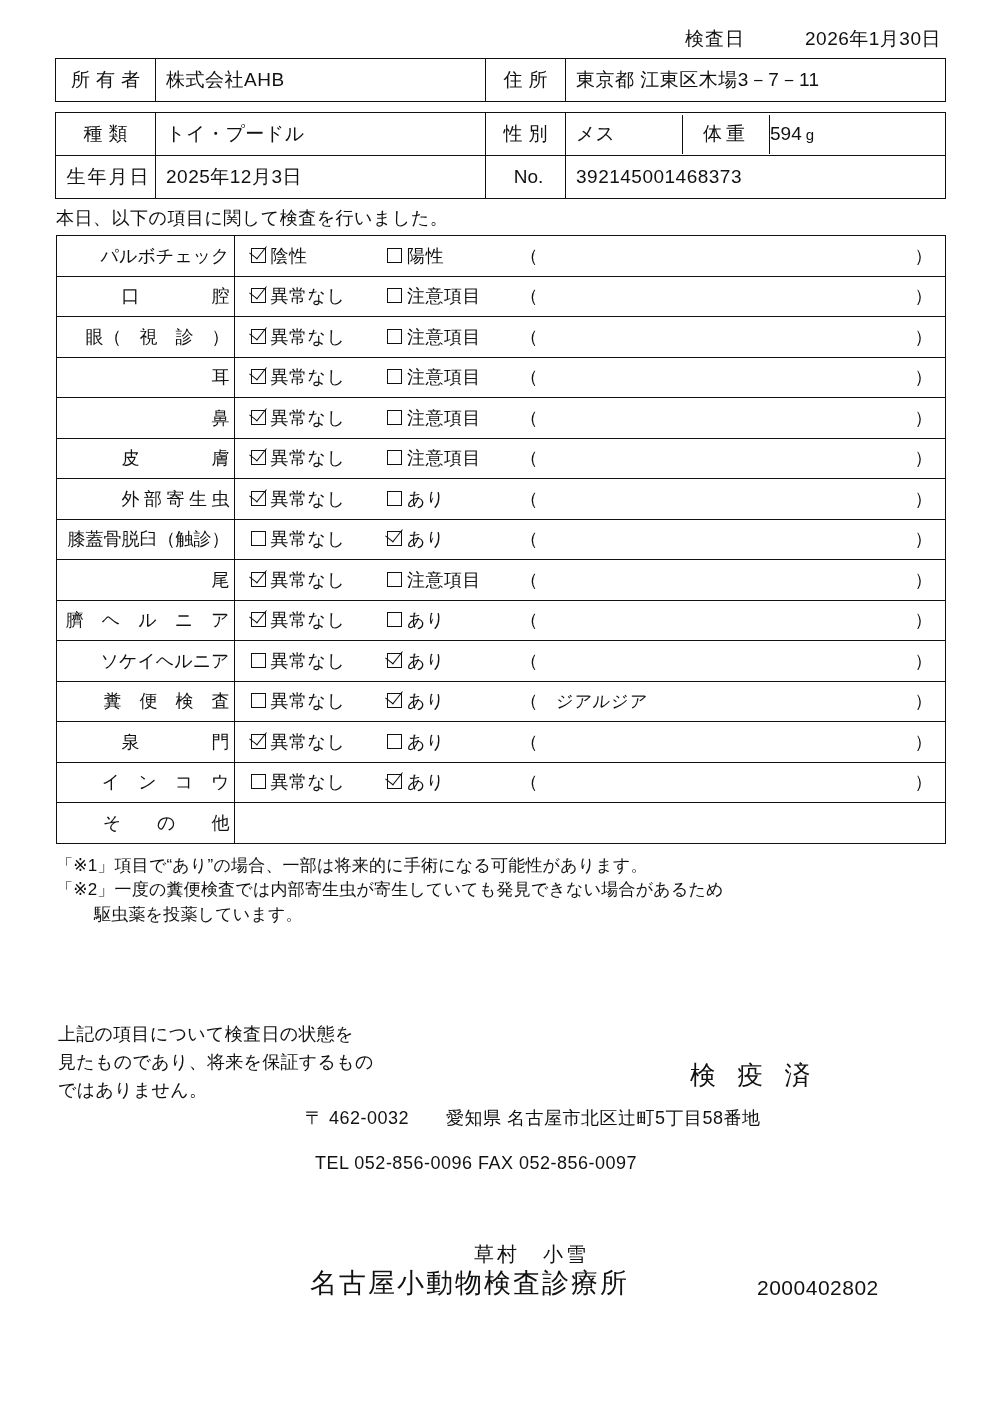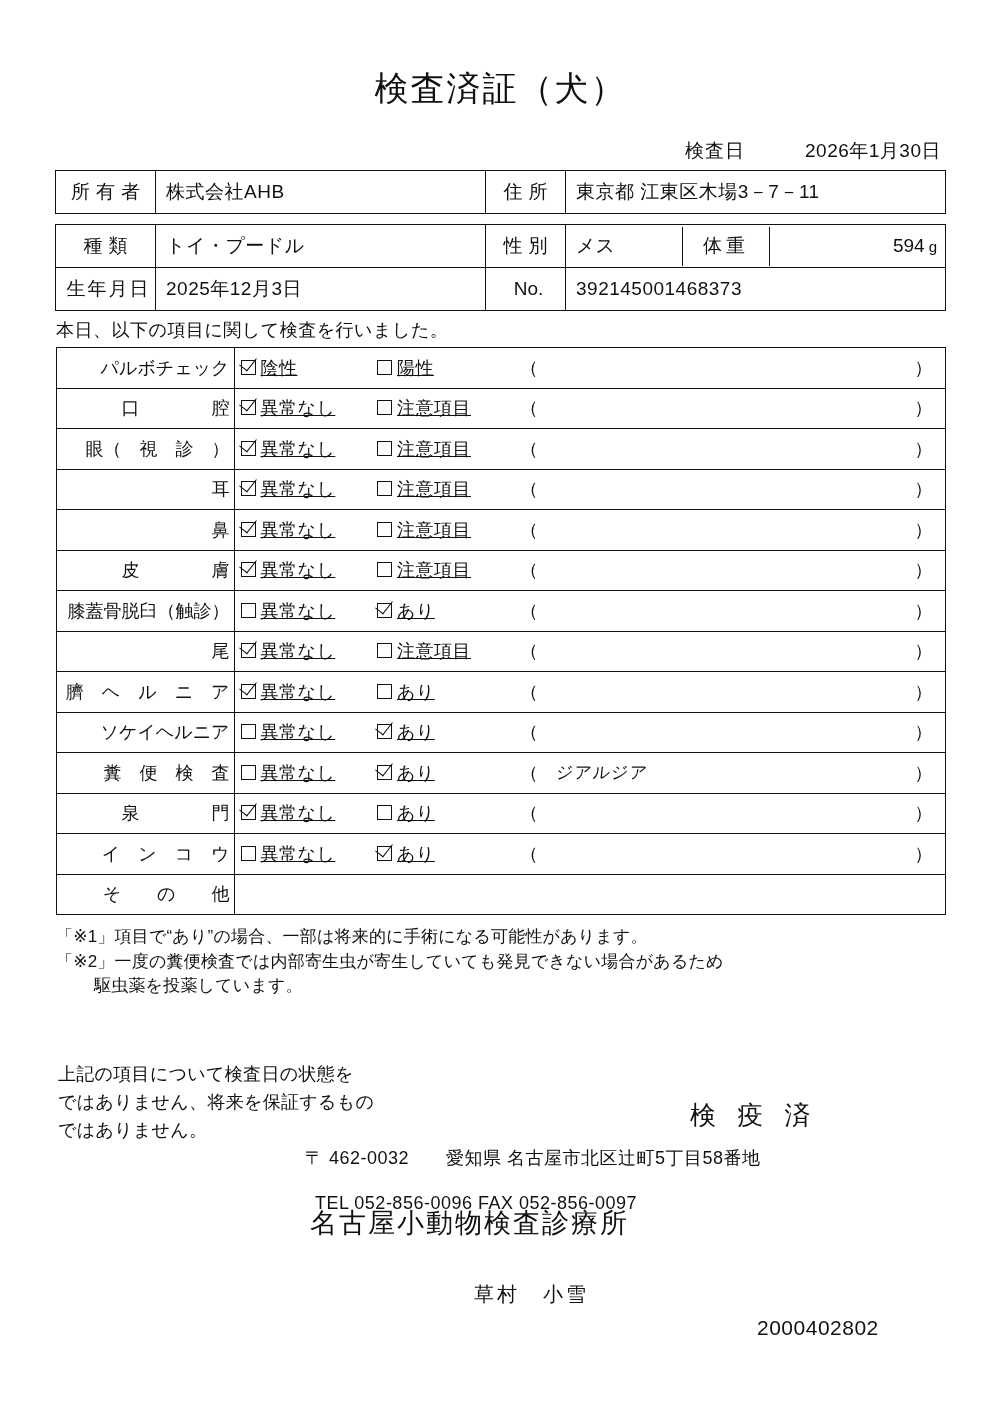--- a/index.html
+++ b/index.html
@@ -88,24 +88,23 @@
   }
   td.item-name {
     width: 178px;
     text-align: right;
     white-space: nowrap;
     padding: 0 4px;
     font-family: Liberation Serif, serif;
   }
   td.opt {
     width: 137px;
-    padding-left: 6px;
+    padding-left: 16px;
     border-right: none !important;
     border-left: none !important;
-    text-decoration: underline;
   }
   td.opt.first { border-left: 1.4px solid #111 !important; }
   td.paren {
     border-left: none !important;
     padding: 0 12px;
     position: relative;
   }
   .paren-inner {
     display: flex;
     justify-content: space-between;
@@ -181,21 +180,21 @@
     position: absolute;
     left: 315px;
     top: 1127px;
     font-size: 18px;
     letter-spacing: 0.5px;
     text-align: center;
   }
   .clinic {
     position: absolute;
     left: 310px;
-    top: 1139px;
+    top: 1239px;
     font-size: 27px;
     letter-spacing: 2px;
   }
   .person {
     position: absolute;
     left: 474px;
     top: 1215px;
     font-size: 20px;
     letter-spacing: 3px;
   }
@@ -205,21 +204,20 @@
     top: 1250px;
     font-size: 21px;
     letter-spacing: 0.5px;
   }
 </style>
 </head>
 <body>
 
 <div class="page">
 
-  <div class="title">検査済証（犬）</div>
 
   <div class="exam-date-row">
     <span class="exam-date-label">検査日</span>
     <span class="exam-date-value">2026年1月30日</span>
   </div>
 
   <table class="info">
     <colgroup>
       <col style="width:100px">
         <col style="width:330px">
@@ -239,21 +237,21 @@
     <tr>
       <td class="lbl">種類</td>
       <td class="val">トイ・プードル</td>
       <td class="lbl">性別</td>
       <td style="padding:0">
         <table style="border-collapse:collapse;width:100%;table-layout:fixed">
           <tbody>
                 <tr>
             <td style="border:none;border-right:1.6px solid #111;width:96px;height:39px;font-size:19px;padding:0 10px">メス</td>
             <td style="border:none;border-right:1.6px solid #111;width:86px;height:39px;font-size:19px;padding:0;text-align:center;letter-spacing:4px">体重</td>
-            <td style="border:none;height:39px;font-size:19px;padding:0 8px 0 0;text-align:right">
+            <td style="border:none;height:39px;font-size:19px;padding:0 8px 0 0;text-align:left">
               <span>594</span><span class="unit">g</span>
             </td>
           </tr>
         </tbody>
             </table>
       </td>
     </tr>
     <tr>
       <td class="lbl tight">生年月日</td>
       <td class="val">2025年12月3日</td>
@@ -351,20 +349,34 @@
             <div class="paren-inner">
               <span>（</span>
               <span class="hand"></span>
               <span style="flex:1"></span>
               <span>）</span>
             </div>
             <span class="mark"></span>
           </td>
         </tr>
         <tr>
+          <td class="item-name">外 部 寄 生 虫</td>
+          <td class="opt first"><span class="box checked"></span><span class="opt-label">異常なし</span></td>
+          <td class="opt"><span class="box"></span><span class="opt-label">あり</span></td>
+          <td class="paren">
+            <div class="paren-inner">
+              <span>（</span>
+              <span class="hand"></span>
+              <span style="flex:1"></span>
+              <span>）</span>
+            </div>
+            <span class="mark"></span>
+          </td>
+        </tr>
+        <tr>
           <td class="item-name">膝蓋骨脱臼（触診）</td>
           <td class="opt first"><span class="box"></span><span class="opt-label">異常なし</span></td>
           <td class="opt"><span class="box checked"></span><span class="opt-label">あり</span></td>
           <td class="paren">
             <div class="paren-inner">
               <span>（</span>
               <span class="hand"></span>
               <span style="flex:1"></span>
               <span>）</span>
             </div>
@@ -457,21 +469,21 @@
       </tbody>
     </table>
 
   <div style="height:10px"></div>
   <div class="foot-note">「※1」項目で“あり”の場合、一部は将来的に手術になる可能性があります。</div>
   <div class="foot-note">「※2」一度の糞便検査では内部寄生虫が寄生していても発見できない場合があるため</div>
   <div class="foot-note indent">駆虫薬を投薬しています。</div>
 
   <div class="disclaimer" id="disclaimer">
       <div>上記の項目について検査日の状態を</div>
-      <div>ではありません、将来を保証するもの</div>
+      <div>見たものであり、将来を保証するもの</div>
       <div>ではありません。</div>
     </div>
   <div class="quarantine">検 疫 済</div>
   <div class="addr">〒 462-0032　　愛知県 名古屋市北区辻町5丁目58番地</div>
   <div class="tel">TEL 052-856-0096  FAX 052-856-0097</div>
   <div class="clinic">名古屋小動物検査診療所</div>
   <div class="person">草村　小雪</div>
   <div class="serial">2000402802</div>
 
 </div>

